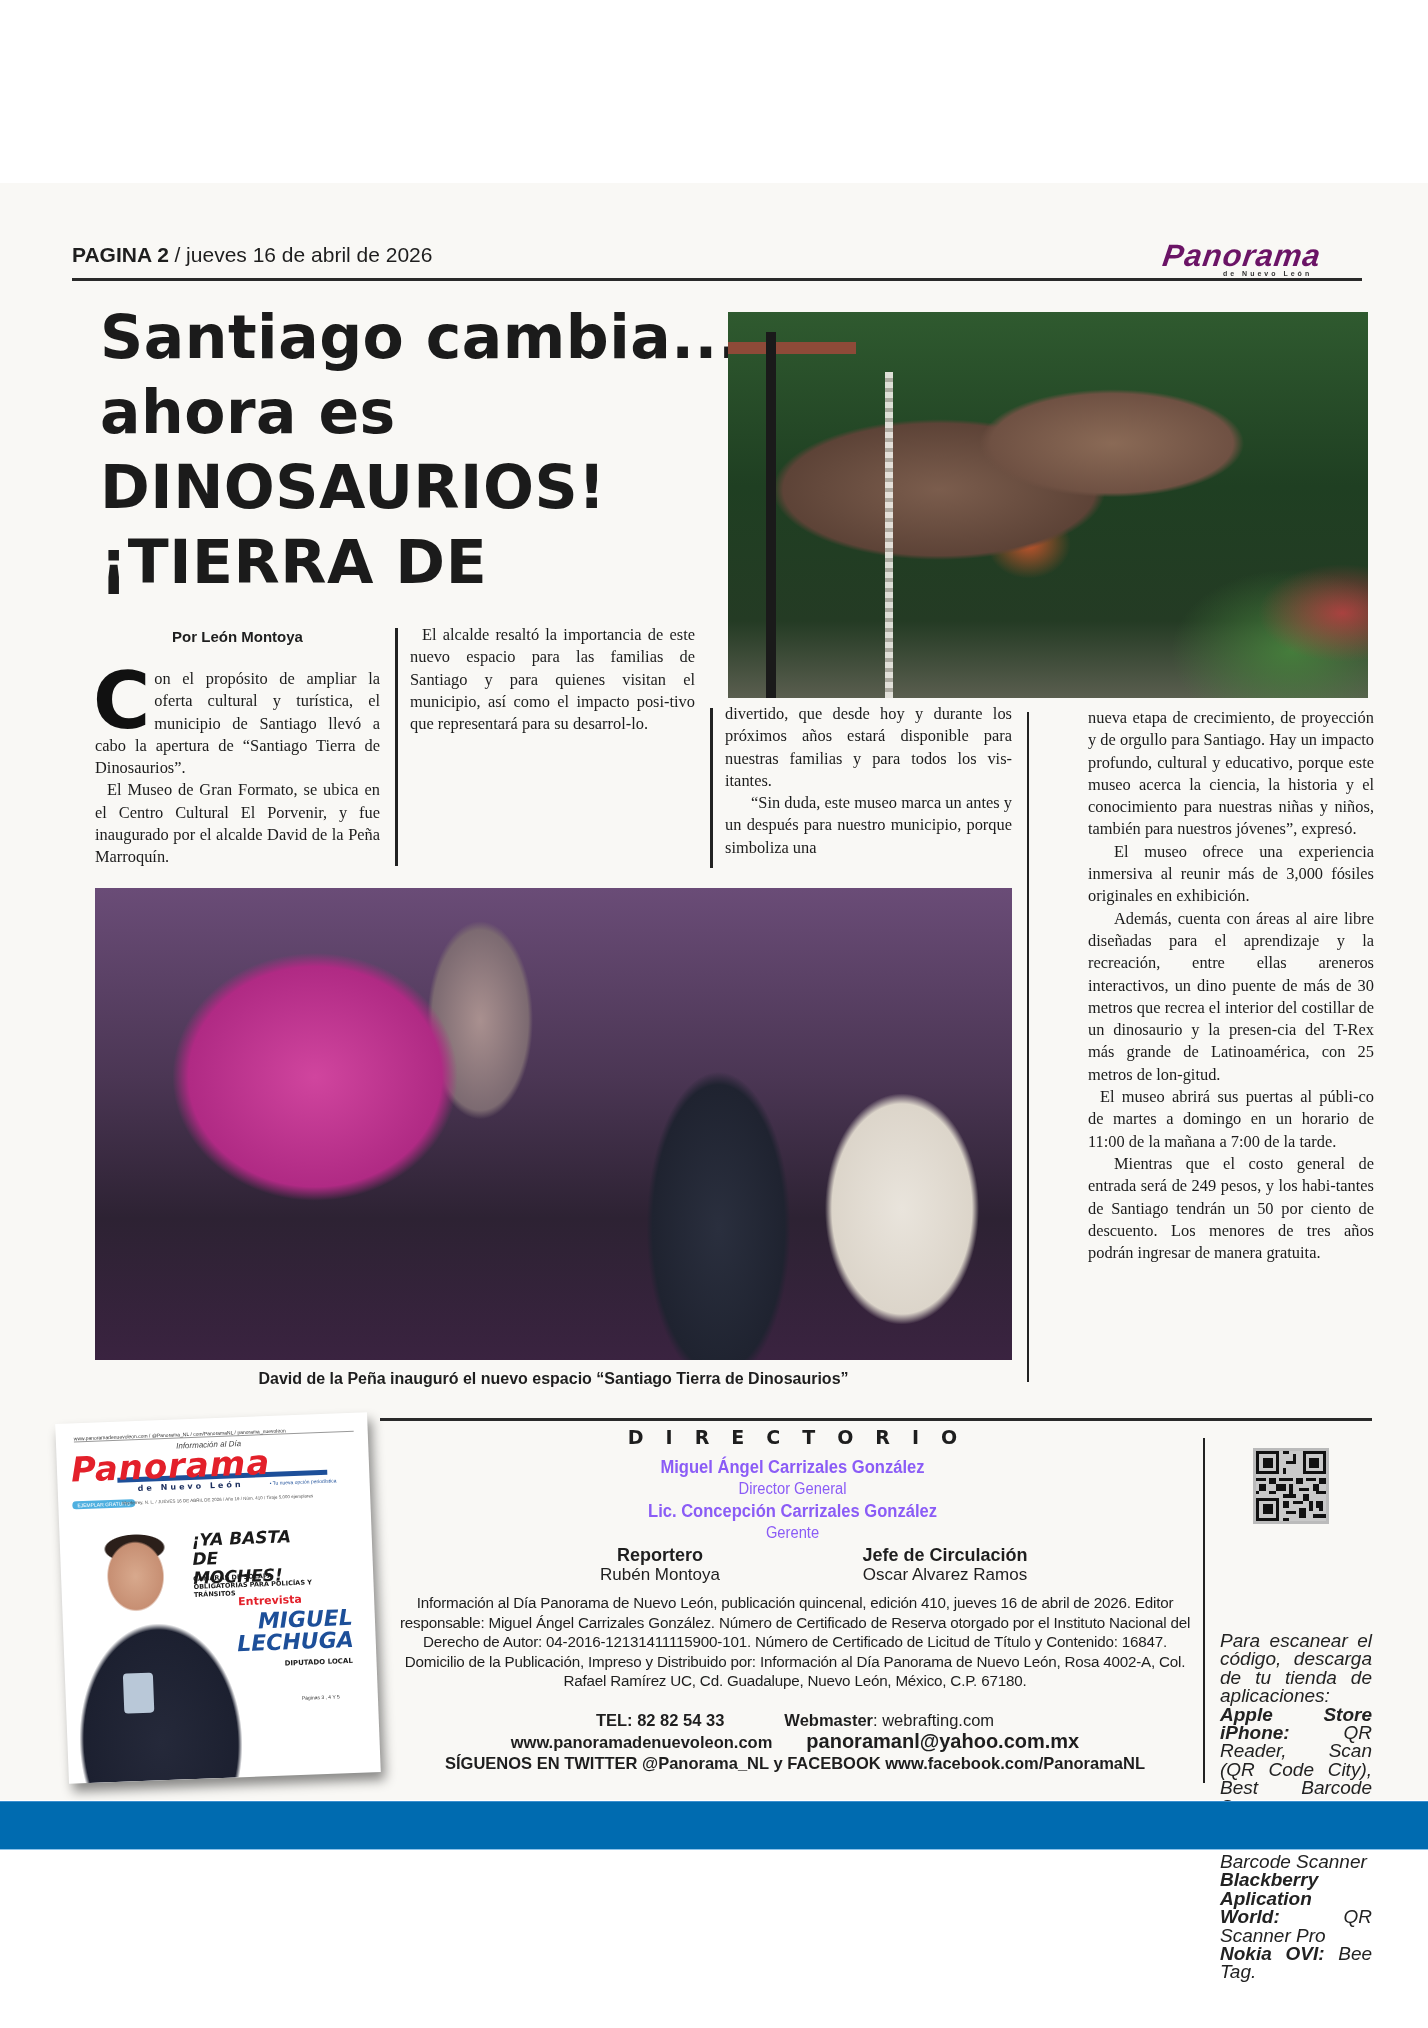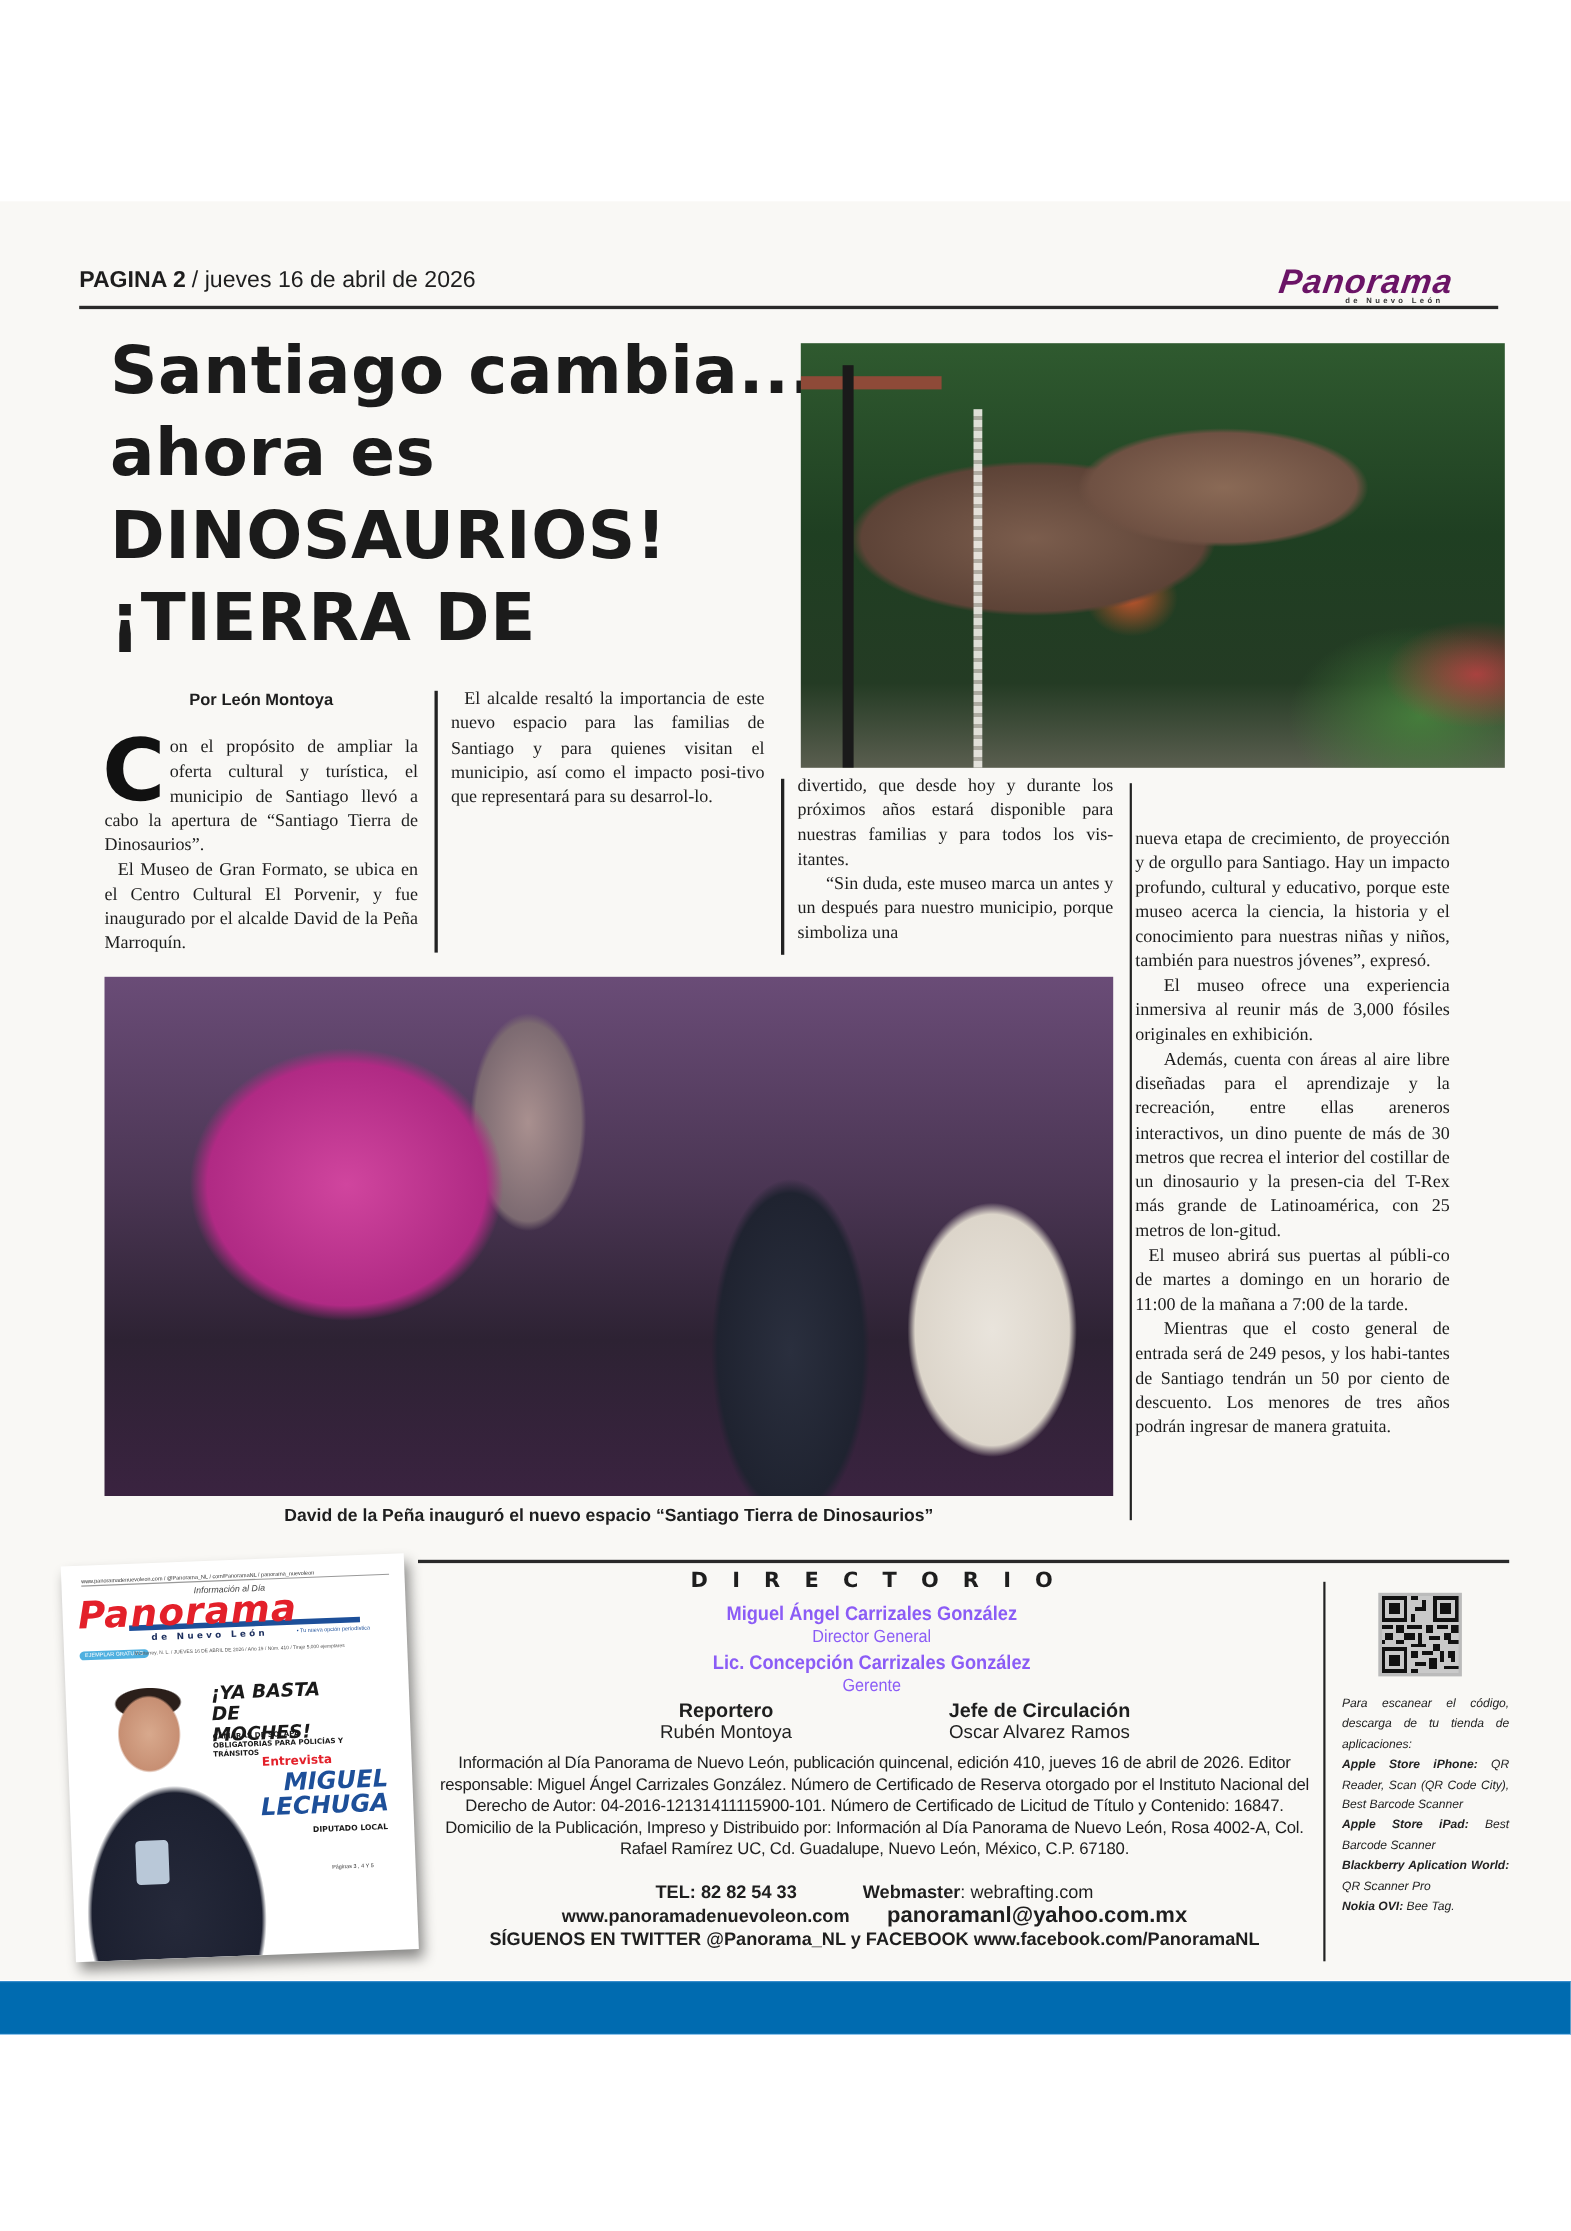--- a/index.html
+++ b/index.html
@@ -45,21 +45,21 @@
 
   
   .col { font-family:"Liberation Serif", serif; font-size:16.4px; line-height:22.3px; text-align:justify; color:#1c1c1c; hyphens:manual; }
   .col p { margin:0; text-indent:26px; }
   .col p.noind { text-indent:0; }
   .col p.small-ind { text-indent:12px; }
   .dropcap { float:left; font-family:"DejaVu Sans", sans-serif; font-weight:900; font-size:78px; line-height:62px; margin:2px 4px 0 -2px; color:#111; }
   .col1 { left:95px; top:668px; width:285px; }
   .col2 { left:410px; top:624px; width:285px; }
   .col3 { left:725px; top:703px; width:287px; }
-  .col4 { left:1032px; top:707px; width:286px;margin-top:44px; }
+  .col4 { left:1088px; top:707px; width:286px; }
 
   .vrule { width:3px; background:#222; }
   .vr1 { left:395px; top:628px; height:238px; }
   .vr2 { left:710px; top:708px; height:160px; }
   .vr3 { left:1027px; top:712px; height:670px; width:2px; }
 
   .caption { left:95px; top:1370px; width:917px; text-align:center; font-family:"Liberation Sans", sans-serif; font-weight:700; font-size:16px; }
 
   
   .bot-rule { left:380px; top:1418px; width:992px; height:3px; background:#2a2a2a; }
@@ -76,21 +76,21 @@
   .legal { left:395px; top:1593px; width:800px; text-align:center; font-family:"Liberation Sans", sans-serif; font-size:15.2px; line-height:19.6px; letter-spacing:-0.2px; }
   .contact { left:395px; top:1710px; width:800px; text-align:center; font-family:"Liberation Sans", sans-serif; font-size:16.5px; line-height:21px; }
   .contact .row { white-space:nowrap; }
   .contact b { font-weight:700; }
   .contact .gap { display:inline-block; width:60px; }
   .contact .email { font-size:20px; font-weight:700; }
 
   .qr-rule { left:1203px; top:1438px; width:2px; height:345px; background:#222; }
   .qr { left:1253px; top:1448px; width:76px; height:76px; background:#bbb; padding:3px; box-sizing:border-box; }
   .qr svg { width:70px; height:70px; display:block; }
-  .qr-text { left:1220px; top:1540px; width:152px; font-family:"Liberation Sans", sans-serif; font-style:italic; font-size:11px; line-height:18.4px; text-align:justify; color:#222; }
+  .qr-text { left:1220px; top:1632px; width:152px; font-family:"Liberation Sans", sans-serif; font-style:italic; font-size:19px; line-height:18.4px; text-align:justify; color:#222; }
   .qr-text b { font-weight:700; }
 
   
   .cover { left:62px; top:1418px; width:312px; height:360px; background:#fff; transform:rotate(-2.2deg); transform-origin:50% 50%; box-shadow:4px 8px 12px rgba(0,0,0,.45); overflow:hidden; }
   .cover .topline { position:absolute; left:18px; top:12px; width:280px; font-family:"Liberation Sans", sans-serif; font-size:5px; color:#333; white-space:nowrap; border-bottom:1px solid #999; }
   .cover .info { position:absolute; left:120px; top:22px; font-family:"Liberation Sans", sans-serif; font-style:italic; font-size:8px; color:#444; }
   .cover .brand { position:absolute; left:14px; top:28px; font-family:"DejaVu Sans", sans-serif; font-weight:900; font-style:italic; font-size:34px; color:#e3202a; letter-spacing:1px; line-height:36px; }
   .cover .brand-band { position:absolute; left:60px; top:56px; width:210px; height:5px; background:#1d4f99; }
   .cover .brand-sub { position:absolute; left:80px; top:63px; font-family:"DejaVu Sans", sans-serif; font-weight:700; font-size:8px; letter-spacing:3px; color:#1c2f5e; }
   .cover .brand-tag { position:absolute; left:212px; top:64px; font-family:"Liberation Sans", sans-serif; font-size:5px; color:#1d4f99; }

